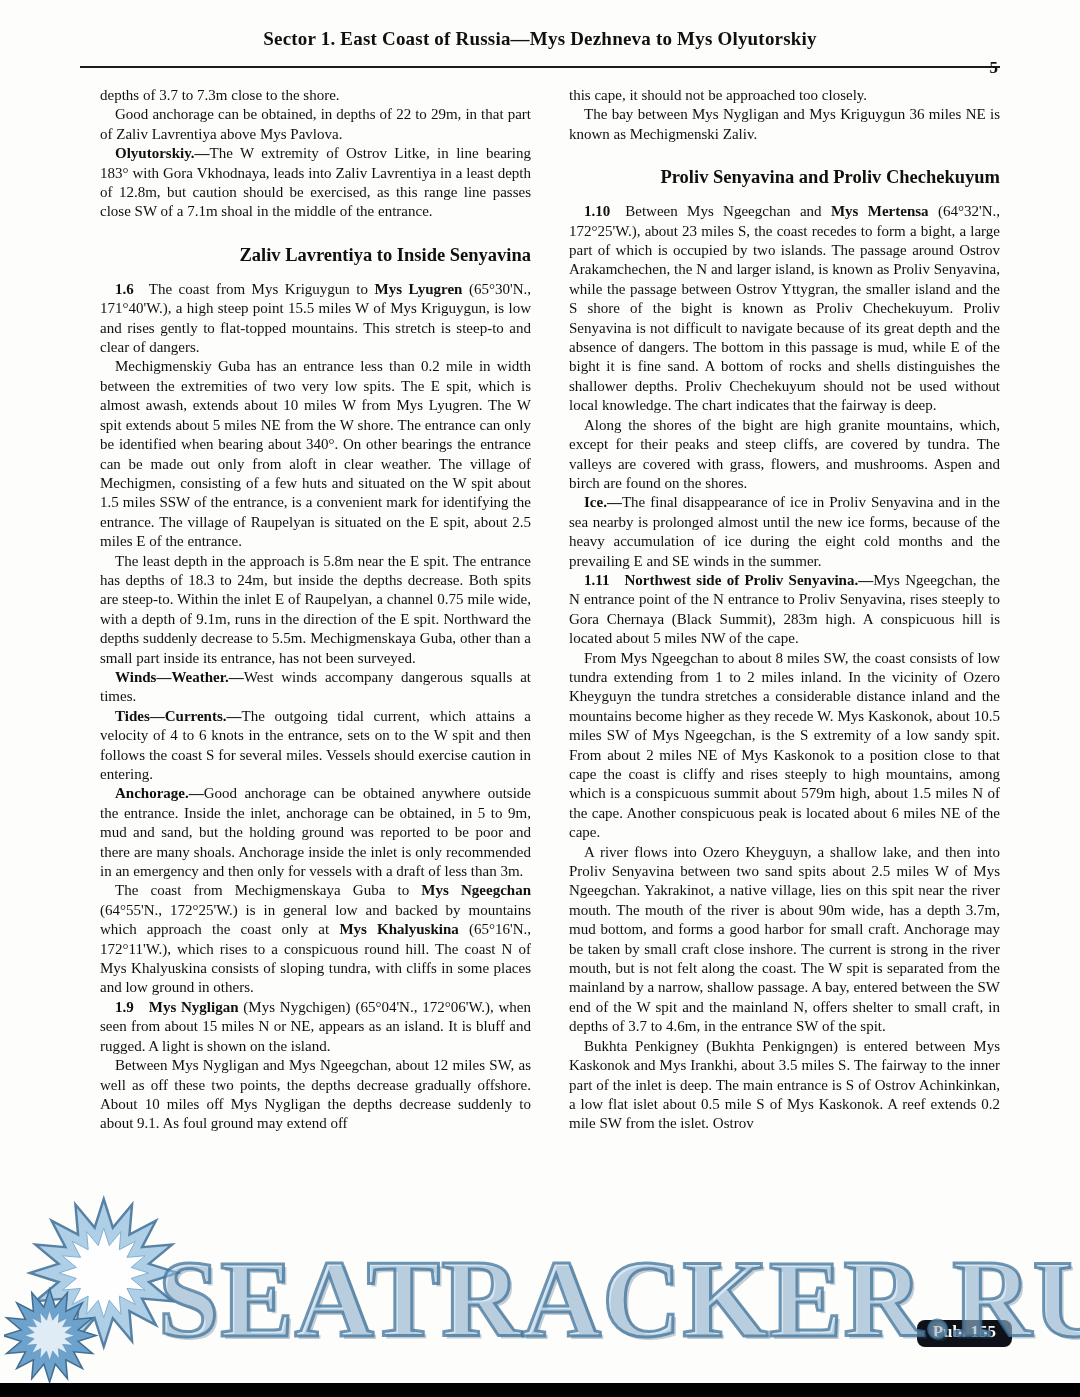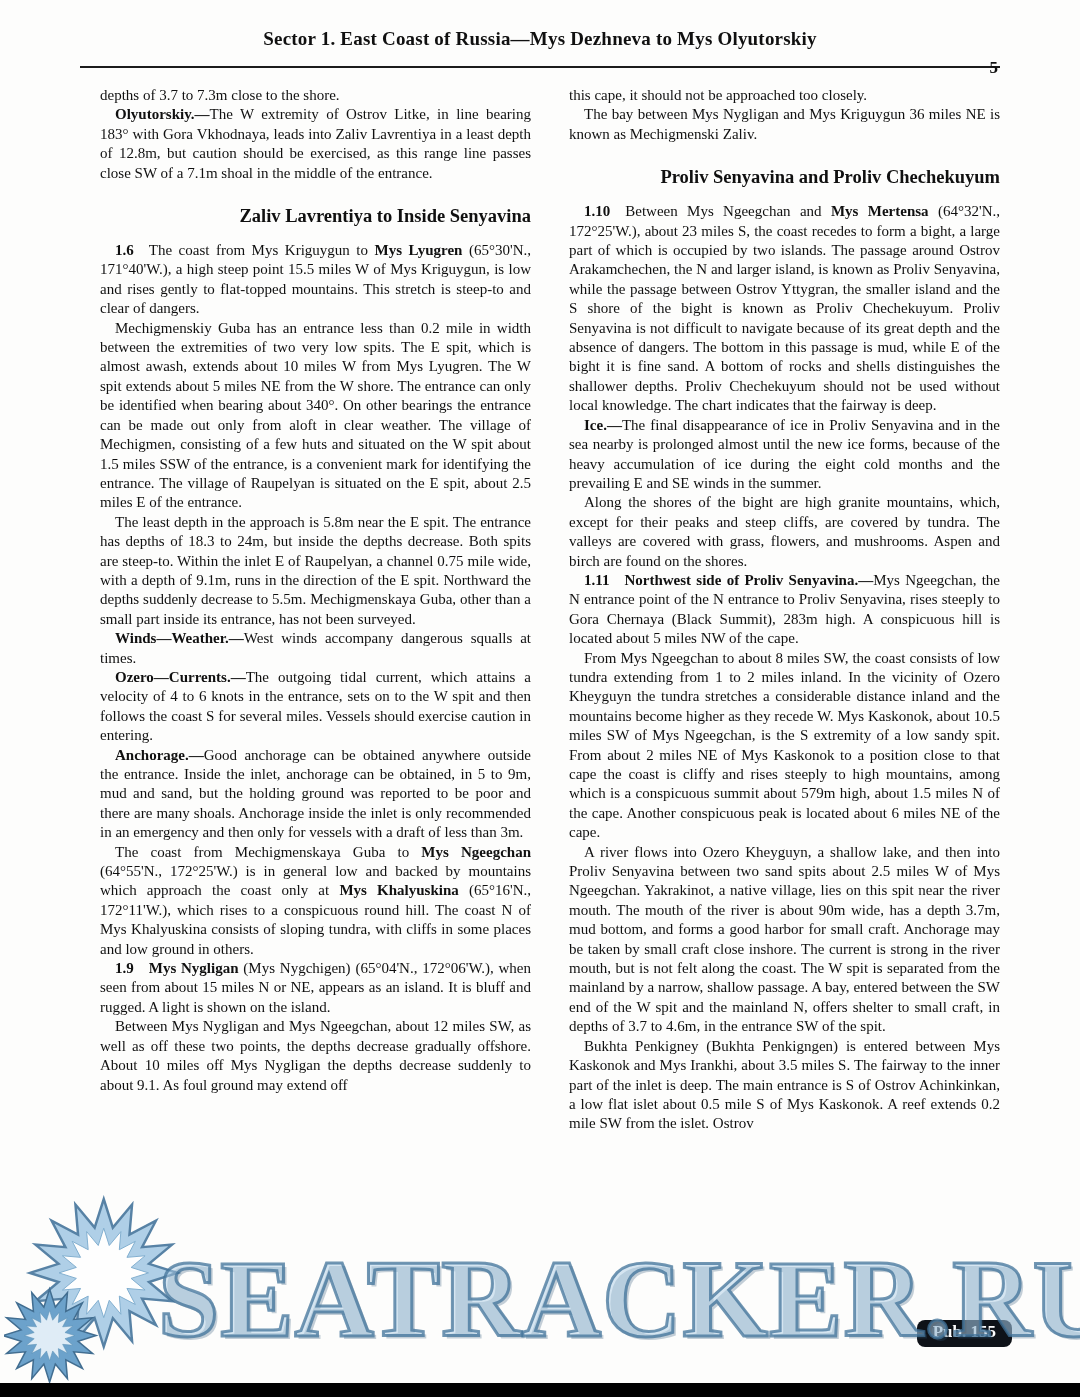--- a/index.html
+++ b/index.html
@@ -104,39 +104,40 @@
 
   <div class="page-header">
     <div class="header-title">Sector 1. East Coast of Russia—Mys Dezhneva to Mys Olyutorskiy</div>
     <div class="page-num">5</div>
   </div>
   <hr class="header-rule">
 
   <div class="columns">
     <div class="column">
         <p class="para noindent"><span>depths of 3.7 to 7.3m close to the shore.</span></p>
+        <p class="para"><span>Good anchorage can be obtained, in depths of 22 to 29m, in that part of Zaliv Lavrentiya above Mys Pavlova.</span></p>
         <p class="para"><b>Olyutorskiy.—</b><span>The W extremity of Ostrov Litke, in line bearing 183° with Gora Vkhodnaya, leads into Zaliv Lavrentiya in a least depth of 12.8m, but caution should be exercised, as this range line passes close SW of a 7.1m shoal in the middle of the entrance.</span></p>
         <h2 class="col-heading">Zaliv Lavrentiya to Inside Senyavina</h2>
         <p class="para section-start"><b>1.6</b><span>  The coast from Mys Kriguygun to </span><b>Mys Lyugren</b><span> (65°30'N., 171°40'W.), a high steep point 15.5 miles W of Mys Kriguygun, is low and rises gently to flat-topped mountains. This stretch is steep-to and clear of dangers.</span></p>
         <p class="para"><span>Mechigmenskiy Guba has an entrance less than 0.2 mile in width between the extremities of two very low spits. The E spit, which is almost awash, extends about 10 miles W from Mys Lyugren. The W spit extends about 5 miles NE from the W shore. The entrance can only be identified when bearing about 340°. On other bearings the entrance can be made out only from aloft in clear weather. The village of Mechigmen, consisting of a few huts and situated on the W spit about 1.5 miles SSW of the entrance, is a convenient mark for identifying the entrance. The village of Raupelyan is situated on the E spit, about 2.5 miles E of the entrance.</span></p>
         <p class="para"><span>The least depth in the approach is 5.8m near the E spit. The entrance has depths of 18.3 to 24m, but inside the depths decrease. Both spits are steep-to. Within the inlet E of Raupelyan, a channel 0.75 mile wide, with a depth of 9.1m, runs in the direction of the E spit. Northward the depths suddenly decrease to 5.5m. Mechigmenskaya Guba, other than a small part inside its entrance, has not been surveyed.</span></p>
         <p class="para"><b>Winds—Weather.—</b><span>West winds accompany dangerous squalls at times.</span></p>
-        <p class="para"><b>Ozero—Currents.—</b><span>The outgoing tidal current, which attains a velocity of 4 to 6 knots in the entrance, sets on to the W spit and then follows the coast S for several miles. Vessels should exercise caution in entering.</span></p>
+        <p class="para"><b>Tides—Currents.—</b><span>The outgoing tidal current, which attains a velocity of 4 to 6 knots in the entrance, sets on to the W spit and then follows the coast S for several miles. Vessels should exercise caution in entering.</span></p>
         <p class="para"><b>Anchorage.—</b><span>Good anchorage can be obtained anywhere outside the entrance. Inside the inlet, anchorage can be obtained, in 5 to 9m, mud and sand, but the holding ground was reported to be poor and there are many shoals. Anchorage inside the inlet is only recommended in an emergency and then only for vessels with a draft of less than 3m.</span></p>
         <p class="para"><span>The coast from Mechigmenskaya Guba to </span><b>Mys Ngeegchan</b><span> (64°55'N., 172°25'W.) is in general low and backed by mountains which approach the coast only at </span><b>Mys Khalyuskina</b><span> (65°16'N., 172°11'W.), which rises to a conspicuous round hill. The coast N of Mys Khalyuskina consists of sloping tundra, with cliffs in some places and low ground in others.</span></p>
         <p class="para section-start"><b>1.9</b><span>  </span><b>Mys Nygligan</b><span> (Mys Nygchigen) (65°04'N., 172°06'W.), when seen from about 15 miles N or NE, appears as an island. It is bluff and rugged. A light is shown on the island.</span></p>
         <p class="para"><span>Between Mys Nygligan and Mys Ngeegchan, about 12 miles SW, as well as off these two points, the depths decrease gradually offshore. About 10 miles off Mys Nygligan the depths decrease suddenly to about 9.1. As foul ground may extend off</span></p>
       </div>
     <div class="column">
         <p class="para noindent"><span>this cape, it should not be approached too closely.</span></p>
         <p class="para"><span>The bay between Mys Nygligan and Mys Kriguygun 36 miles NE is known as Mechigmenski Zaliv.</span></p>
         <h2 class="col-heading">Proliv Senyavina and Proliv Chechekuyum</h2>
         <p class="para section-start"><b>1.10</b><span>  Between Mys Ngeegchan and </span><b>Mys Mertensa</b><span> (64°32'N., 172°25'W.), about 23 miles S, the coast recedes to form a bight, a large part of which is occupied by two islands. The passage around Ostrov Arakamchechen, the N and larger island, is known as Proliv Senyavina, while the passage between Ostrov Yttygran, the smaller island and the S shore of the bight is known as Proliv Chechekuyum. Proliv Senyavina is not difficult to navigate because of its great depth and the absence of dangers. The bottom in this passage is mud, while E of the bight it is fine sand. A bottom of rocks and shells distinguishes the shallower depths. Proliv Chechekuyum should not be used without local knowledge. The chart indicates that the fairway is deep.</span></p>
+        <p class="para"><span>Along the shores of the bight are high granite mountains, which, except for their peaks and steep cliffs, are covered by tundra. The valleys are covered with grass, flowers, and mushrooms. Aspen and birch are found on the shores.</span></p>
         <p class="para"><b>Ice.—</b><span>The final disappearance of ice in Proliv Senyavina and in the sea nearby is prolonged almost until the new ice forms, because of the heavy accumulation of ice during the eight cold months and the prevailing E and SE winds in the summer.</span></p>
-        <p class="para"><span>Along the shores of the bight are high granite mountains, which, except for their peaks and steep cliffs, are covered by tundra. The valleys are covered with grass, flowers, and mushrooms. Aspen and birch are found on the shores.</span></p>
         <p class="para section-start"><b>1.11  Northwest side of Proliv Senyavina.—</b><span>Mys Ngeegchan, the N entrance point of the N entrance to Proliv Senyavina, rises steeply to Gora Chernaya (Black Summit), 283m high. A conspicuous hill is located about 5 miles NW of the cape.</span></p>
         <p class="para"><span>From Mys Ngeegchan to about 8 miles SW, the coast consists of low tundra extending from 1 to 2 miles inland. In the vicinity of Ozero Kheyguyn the tundra stretches a considerable distance inland and the mountains become higher as they recede W. Mys Kaskonok, about 10.5 miles SW of Mys Ngeegchan, is the S extremity of a low sandy spit. From about 2 miles NE of Mys Kaskonok to a position close to that cape the coast is cliffy and rises steeply to high mountains, among which is a conspicuous summit about 579m high, about 1.5 miles N of the cape. Another conspicuous peak is located about 6 miles NE of the cape.</span></p>
         <p class="para"><span>A river flows into Ozero Kheyguyn, a shallow lake, and then into Proliv Senyavina between two sand spits about 2.5 miles W of Mys Ngeegchan. Yakrakinot, a native village, lies on this spit near the river mouth. The mouth of the river is about 90m wide, has a depth 3.7m, mud bottom, and forms a good harbor for small craft. Anchorage may be taken by small craft close inshore. The current is strong in the river mouth, but is not felt along the coast. The W spit is separated from the mainland by a narrow, shallow passage. A bay, entered between the SW end of the W spit and the mainland N, offers shelter to small craft, in depths of 3.7 to 4.6m, in the entrance SW of the spit.</span></p>
         <p class="para"><span>Bukhta Penkigney (Bukhta Penkigngen) is entered between Mys Kaskonok and Mys Irankhi, about 3.5 miles S. The fairway to the inner part of the inlet is deep. The main entrance is S of Ostrov Achinkinkan, a low flat islet about 0.5 mile S of Mys Kaskonok. A reef extends 0.2 mile SW from the islet. Ostrov</span></p>
       </div>
   </div>
 
   <svg class="logo" viewBox="0 0 200 200" xmlns="http://www.w3.org/2000/svg">
     <defs>
       <polygon id="burst" points="98,50 79.4,55.9 94.4,68.4 74.9,66.7 83.9,83.9 66.7,74.9 68.4,94.4 55.9,79.4 50,98 44.1,79.4 31.6,94.4 33.3,74.9 16.1,83.9 25.1,66.7 5.6,68.4 20.6,55.9 2,50 20.6,44.1 5.6,31.6 25.1,33.3 16.1,16.1 33.3,25.1 31.6,5.6 44.1,20.6 50,2 55.9,20.6 68.4,5.6 66.7,25.1 83.9,16.1 74.9,33.3 94.4,31.6 79.4,44.1"></polygon>

